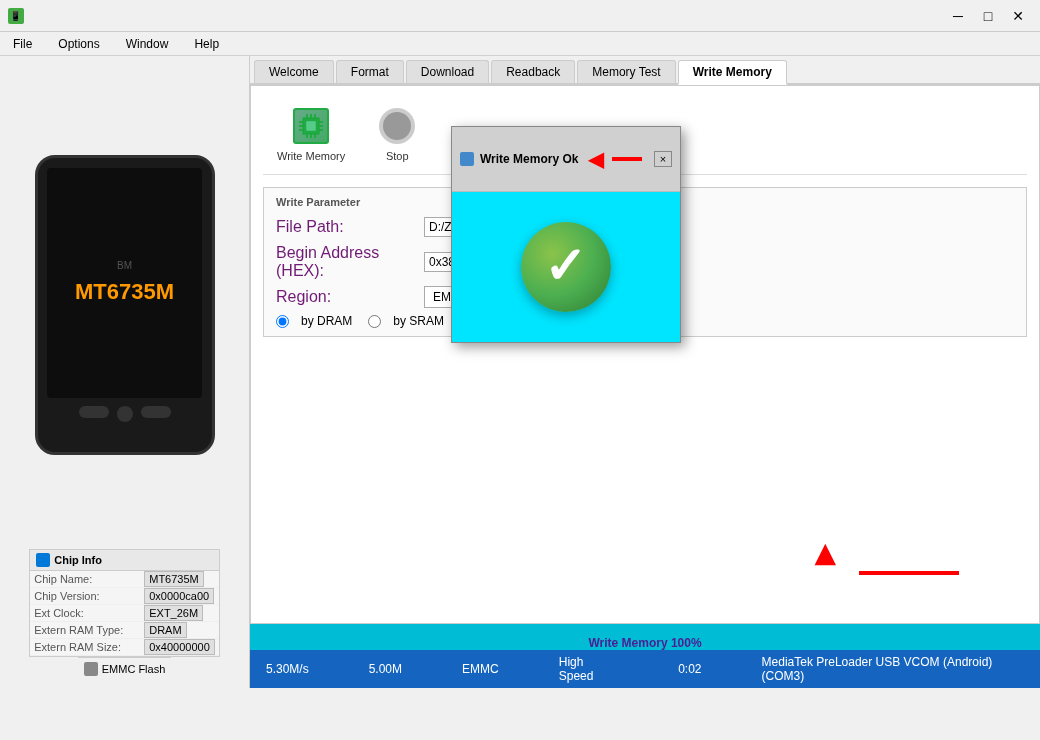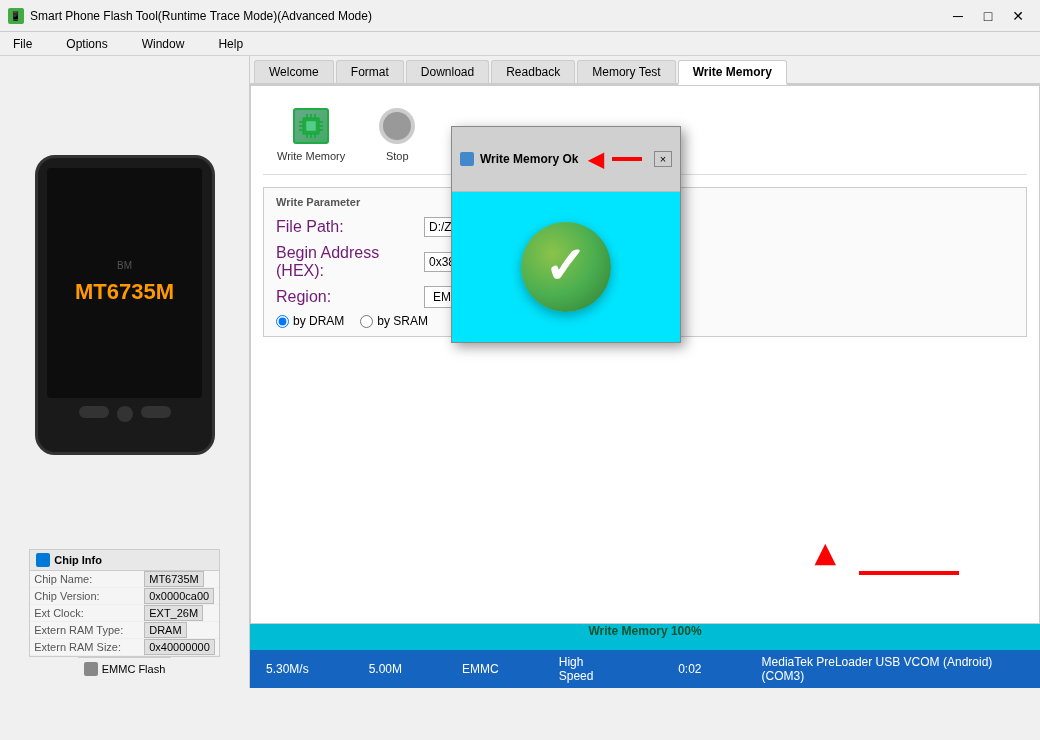--- a/index.html
+++ b/index.html
@@ -21,21 +21,21 @@
     .title-btn { width: 28px; height: 22px; border: none; background: transparent; cursor: pointer; font-size: 14px; display: flex; align-items: center; justify-content: center; }
 
     
     .menu-bar {
       height: 24px;
       background: #f0f0f0;
       border-bottom: 1px solid #d0d0d0;
       display: flex;
       align-items: center;
       padding: 0 4px;
-      gap: 16px;
+      gap: 8px;
     }
     .menu-item {
       padding: 2px 8px;
       cursor: pointer;
       font-size: 12px;
       border: 1px solid transparent;
     }
 
     
     .main-layout {
@@ -268,21 +268,21 @@
       font-size: 12px;
     }
     .radio-group {
       display: flex;
       gap: 16px;
       margin-top: 6px;
     }
     .radio-item {
       display: flex;
       align-items: center;
-      gap: 4px;
+      gap: 12px;
       font-size: 12px;
     }
 
     
     .emmc-panel {
       padding: 4px 6px;
       border-top: 1px solid #ccc;
       display: flex;
       align-items: center;
       gap: 4px;
@@ -351,45 +351,44 @@
       height: 26px;
       display: flex;
       align-items: center;
       padding: 0;
     }
     .progress-bar-fill {
       background: #00bcd4;
       width: 100%;
       height: 100%;
       display: flex;
-      align-items: flex-start;
-      justify-content: center;
-      font-size: 12px;
-      color: #14532d;
+      align-items: flex-end;
+      justify-content: center;
+      font-size: 12px;
+      color: #4c1d95;
       font-weight: bold;
     }
 
     .bottom-status {
       height: 38px;
       background: #1565c0;
       display: flex;
       align-items: center;
       padding: 0 16px;
       font-size: 12px;
       color: white;
       gap: 60px;
     }
   </style>
 </head>
 <body>
 
 <div class="title-bar">
   <div class="title-bar-left">
     <div class="title-bar-icon">📱</div>
-    <span>Smart Phone Flash Tool(Runtime Trace Mode)(Advanced Mode)</span>
   </div>
   <div class="title-bar-controls">
     <button class="title-btn">─</button>
     <button class="title-btn">□</button>
     <button class="title-btn close">✕</button>
   </div>
 </div>
 
 <div class="menu-bar">
   <div class="menu-item">File</div>

